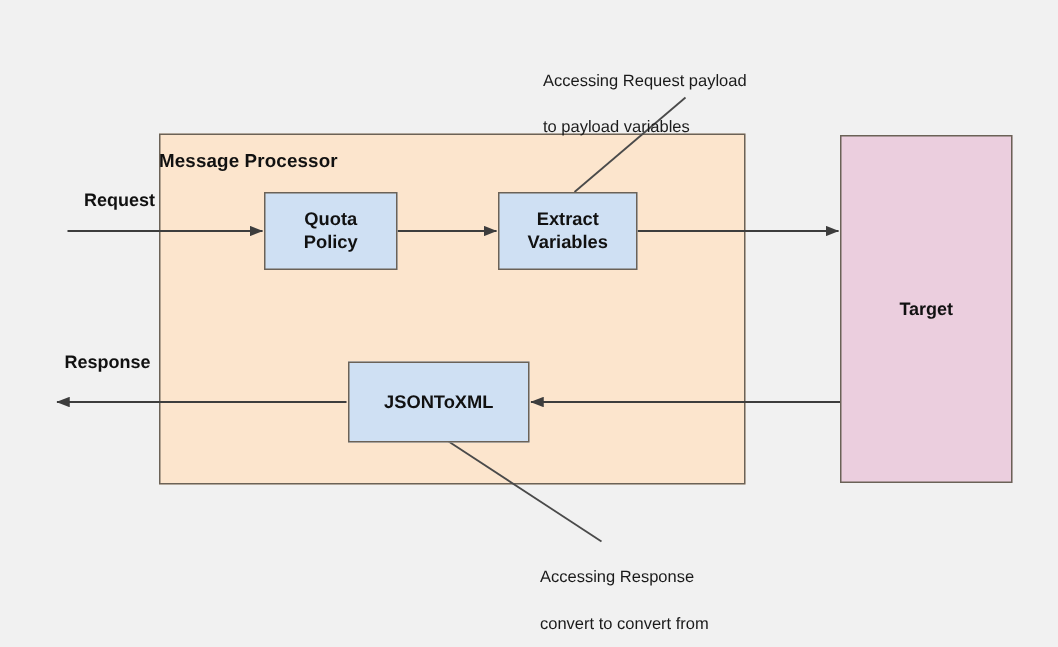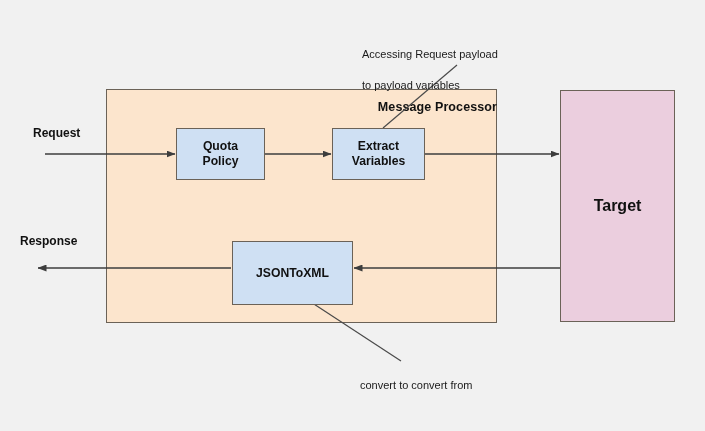--- a/index.html
+++ b/index.html
@@ -39,50 +39,51 @@
     height: 234px;
     background: #fce5cd;
     border: 1.5px solid #6b6257;
     display: block;
   }
   #mp-title {
     position: absolute;
     left: 106px;
     top: 100px;
     width: 391px;
-    text-align: right;
+    text-align: left;
     font-size: 12.5px;
     font-weight: bold;
     color: #111111;
     letter-spacing: .1px;
   }
   #target-box {
     left: 560px;
     top: 90px;
     width: 115px;
     height: 232px;
     background: #ebcede;
   }
-  #target-box .lbl { font-size: 16px; font-weight: bold; color: #111; }
+  #target-box .lbl { font-size: 12px; font-weight: bold; color: #111; }
   .policy {
     background: #cfe0f3;
     font-size: 12.2px;
     font-weight: bold;
     color: #111111;
     line-height: 1.22;
   }
   #quota-policy { left: 176px; top: 128px; width: 89px; height: 52px; }
   #extract-variables { left: 332px; top: 128px; width: 93px; height: 52px; }
-  #jsontoxml { left: 232px; top: 241px; width: 121px; height: 64px; }
+  #jsontoxml { left: 232px; top: 241px; width: 121px; height: 54px; }
   .edge-label {
     position: absolute;
     font-size: 12px;
     font-weight: bold;
     color: #111111;
     white-space: nowrap;
+    margin-left: 23px;
   }
   #request-label { left: 33px; top: 126px; }
   #response-label { left: 20px; top: 234px; text-align: center; }
   .annotation {
     position: absolute;
     font-size: 11px;
     color: #1a1a1a;
     line-height: 1.42;
     white-space: pre-line;
   }
@@ -142,17 +143,18 @@
 
   <div id="request-label" class="edge-label">Request</div>
   <div id="response-label" class="edge-label">Response</div>
 
   <div id="annotation-request" class="annotation">
     <div>Accessing Request payload</div>
     <div>to payload variables</div>
   </div>
 
   <div id="annotation-response" class="annotation">
+    <div>Accessing Response</div>
     <div>convert to convert from</div>
     
   </div>
 
 </div>
 
 </body></html>

